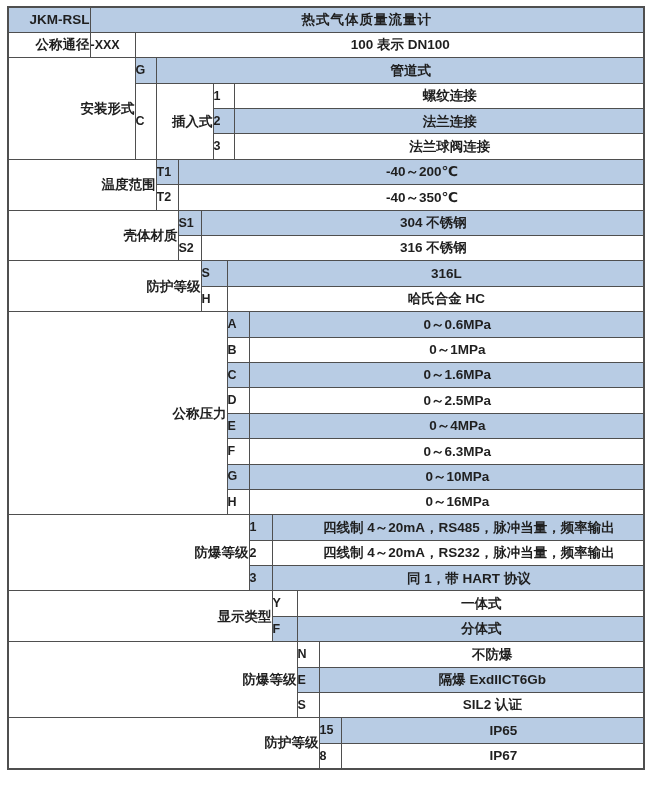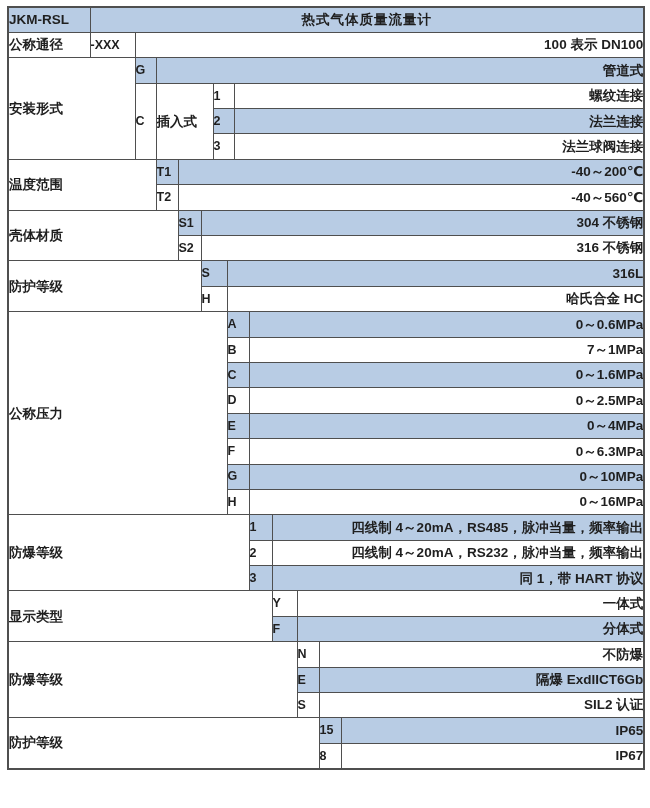--- a/index.html
+++ b/index.html
@@ -30,23 +30,23 @@
     padding:0;
     font-size:13.5px;
     font-weight:600;
     line-height:1;
     overflow:hidden;
     white-space:nowrap;
     vertical-align:middle;
     background:#ffffff;
   }
   td.blue{background:var(--accent);}
-  td.lbl{text-align:left;}
+  td.lbl{text-align:right;}
   td.code{text-align:left;font-size:12.5px;}
-  td.val{text-align:right;padding-left:22px;}
+  td.val{text-align:center;padding-left:22px;}
   td.title{text-align:center;letter-spacing:1px;margin-left:45px;}
 </style>
 </head>
 <body>
 
 <div class="table-wrap">
   <table class="spec">
     <colgroup>
       <col style="width:82px">
         <col style="width:45px">
@@ -96,21 +96,21 @@
       <td class="val" colspan="6">法兰球阀连接</td>
     </tr>
 
     <tr>
       <td class="lbl" colspan="3" rowspan="2">温度范围</td>
       <td class="blue code">T1</td>
       <td class="blue val" colspan="10">-40～200℃</td>
     </tr>
     <tr>
       <td class="code">T2</td>
-      <td class="val" colspan="10">-40～560℃</td>
+      <td class="val" colspan="10">-40～350℃</td>
     </tr>
 
     <tr>
       <td class="lbl" colspan="4" rowspan="2">壳体材质</td>
       <td class="blue code">S1</td>
       <td class="blue val" colspan="9">304 不锈钢</td>
     </tr>
     <tr>
       <td class="code">S2</td>
       <td class="val" colspan="9">316 不锈钢</td>
@@ -126,21 +126,21 @@
       <td class="val" colspan="7">哈氏合金 HC</td>
     </tr>
 
     <tr>
       <td class="lbl" colspan="7" rowspan="8">公称压力</td>
       <td class="blue code" colspan="2">A</td>
       <td class="blue val" colspan="5">0～0.6MPa</td>
     </tr>
     <tr>
       <td class="code" colspan="2">B</td>
-      <td class="val" colspan="5">7～1MPa</td>
+      <td class="val" colspan="5">0～1MPa</td>
     </tr>
     <tr>
       <td class="blue code" colspan="2">C</td>
       <td class="blue val" colspan="5">0～1.6MPa</td>
     </tr>
     <tr>
       <td class="code" colspan="2">D</td>
       <td class="val" colspan="5">0～2.5MPa</td>
     </tr>
     <tr>

